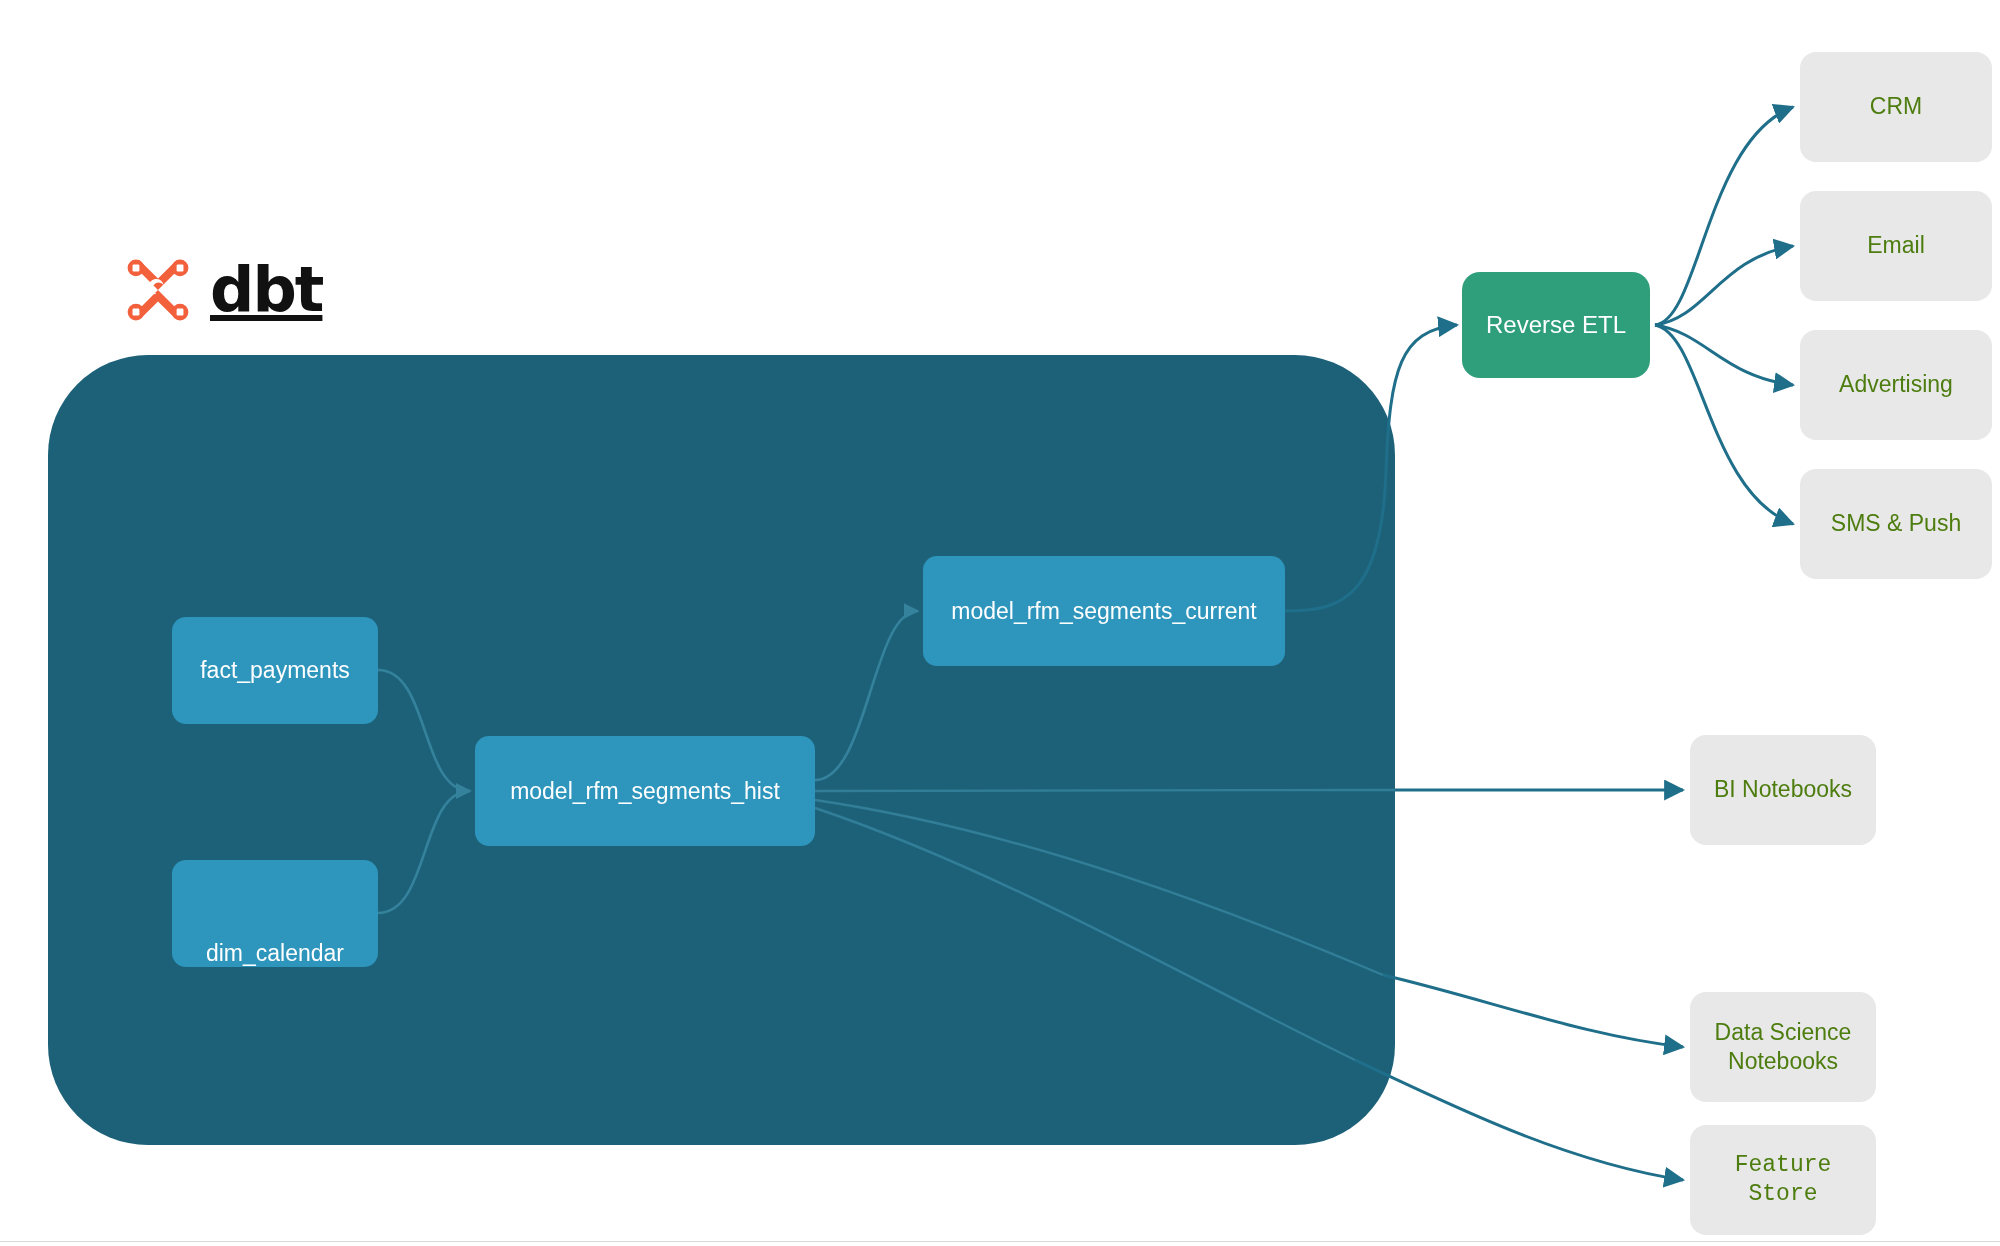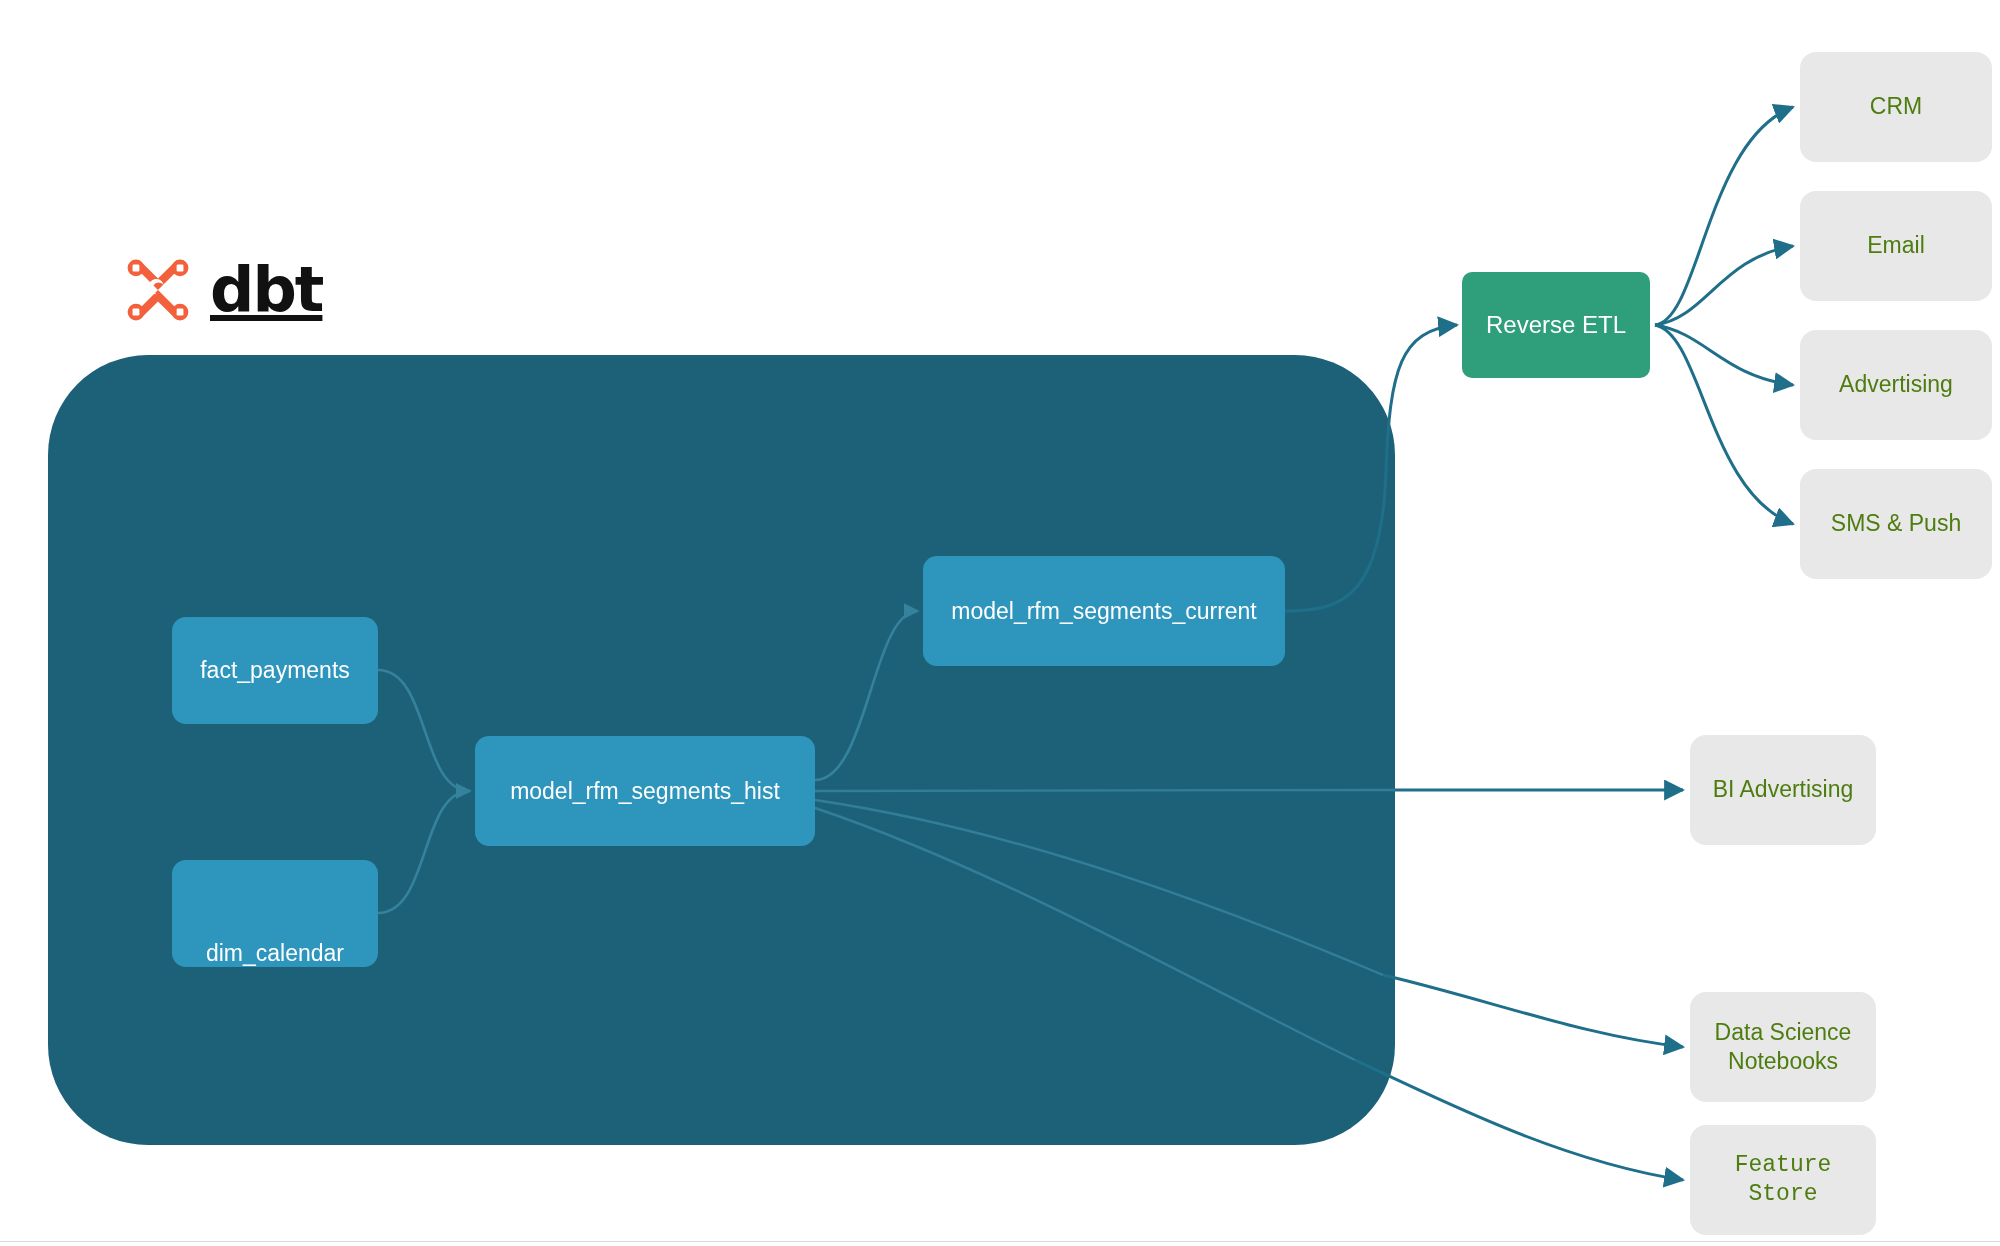--- a/index.html
+++ b/index.html
@@ -73,21 +73,21 @@
     color: #ffffff;
     font-size: 23px;
     box-sizing: border-box;
     padding: 0 16px;
   }
   .node-model {
     background: #2E95BC;
   }
   .node-reverse-etl {
     background: #2E9E7B;
-    border-radius: 10px;
+    border-radius: 18px;
     font-size: 24px;
   }
   .node-dest {
     background: #E8E8E8;
     color: #4d7c0f;
     border-radius: 16px;
     font-size: 23px;
     line-height: 1.28;
   }
 
@@ -220,21 +220,21 @@
 
   <div class="node node-dest" id="node-advertising">
     <span>Advertising</span>
   </div>
 
   <div class="node node-dest" id="node-sms-push">
     <span>SMS &amp; Push</span>
   </div>
 
   <div class="node node-dest" id="node-bi-dashboards">
-    <span>BI Advertising</span>
+    <span>BI Notebooks</span>
   </div>
 
   <div class="node node-dest" id="node-ds-notebooks">
     <span>
       <span class="line-break">Data Science</span>
       <span class="line-break">Notebooks</span>
     </span>
   </div>
 
   <div class="node node-dest" id="node-feature-store">

